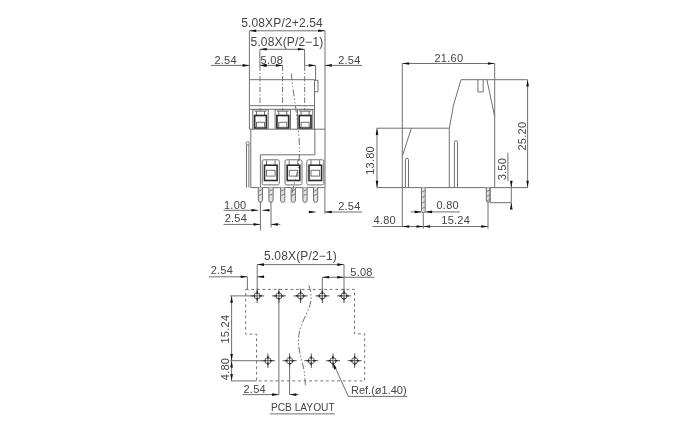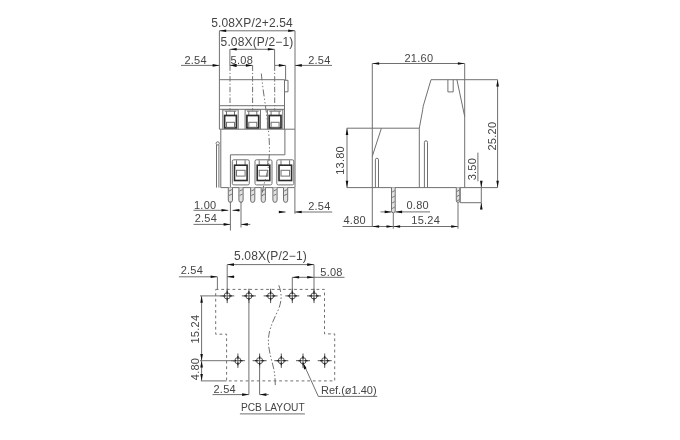--- a/index.html
+++ b/index.html
@@ -1,16 +1,16 @@
 <!DOCTYPE html>
 <html><head>
 <meta charset="utf-8">
 <style>
   html,body{margin:0;padding:0;background:#ffffff;}
-  .wrap{width:600px;height:440px;position:relative;background:#ffffff;overflow:hidden;}
+  .wrap{width:600px;height:440px;position:relative;background:#ffffff;overflow:hidden;margin-left:30px;}
   svg{display:block;}
   text{font-family:"Liberation Sans",sans-serif;fill:#454545;font-size:11px;}
 </style>
 </head>
 <body>
 <div class="wrap">
 <svg width="680" height="440" viewBox="0 0 680 440">
 <defs>
 </defs>
 <g fill="none" stroke="#707070" stroke-width="1">

